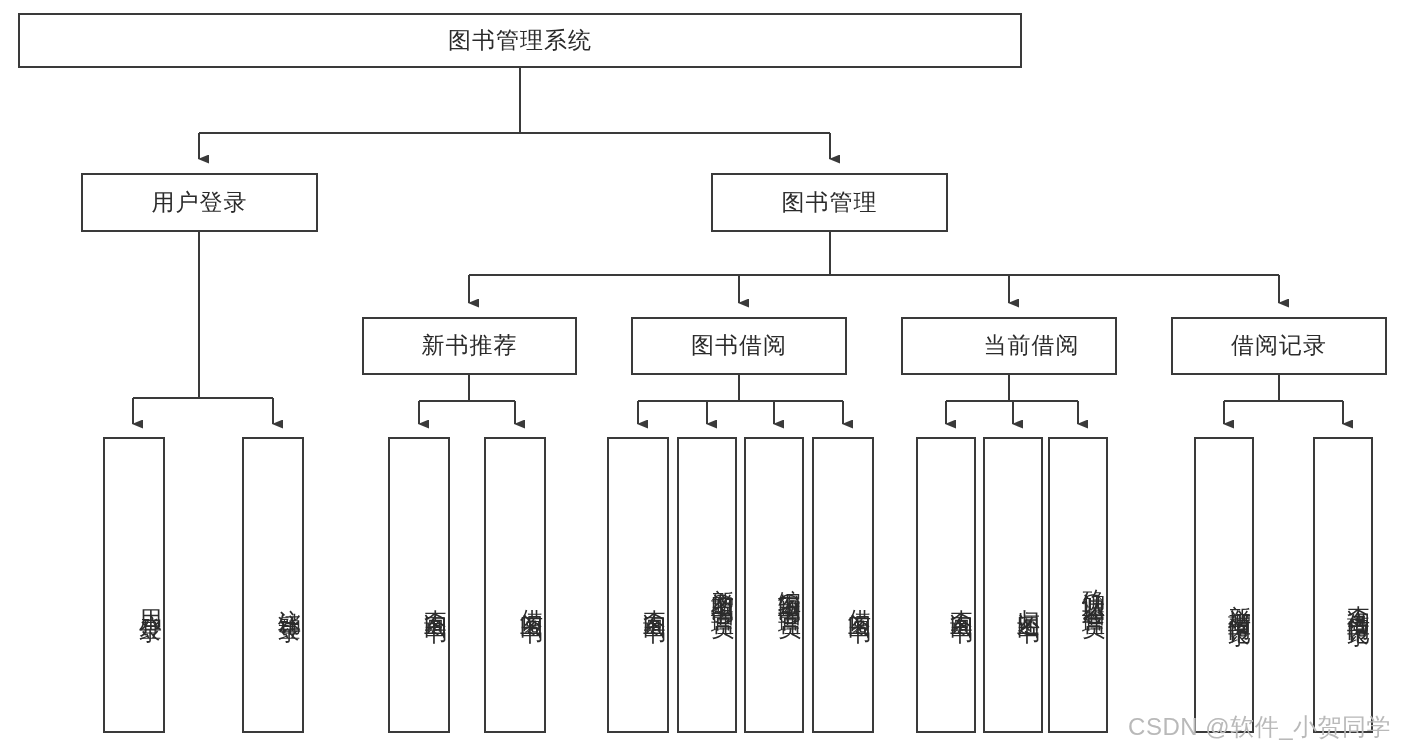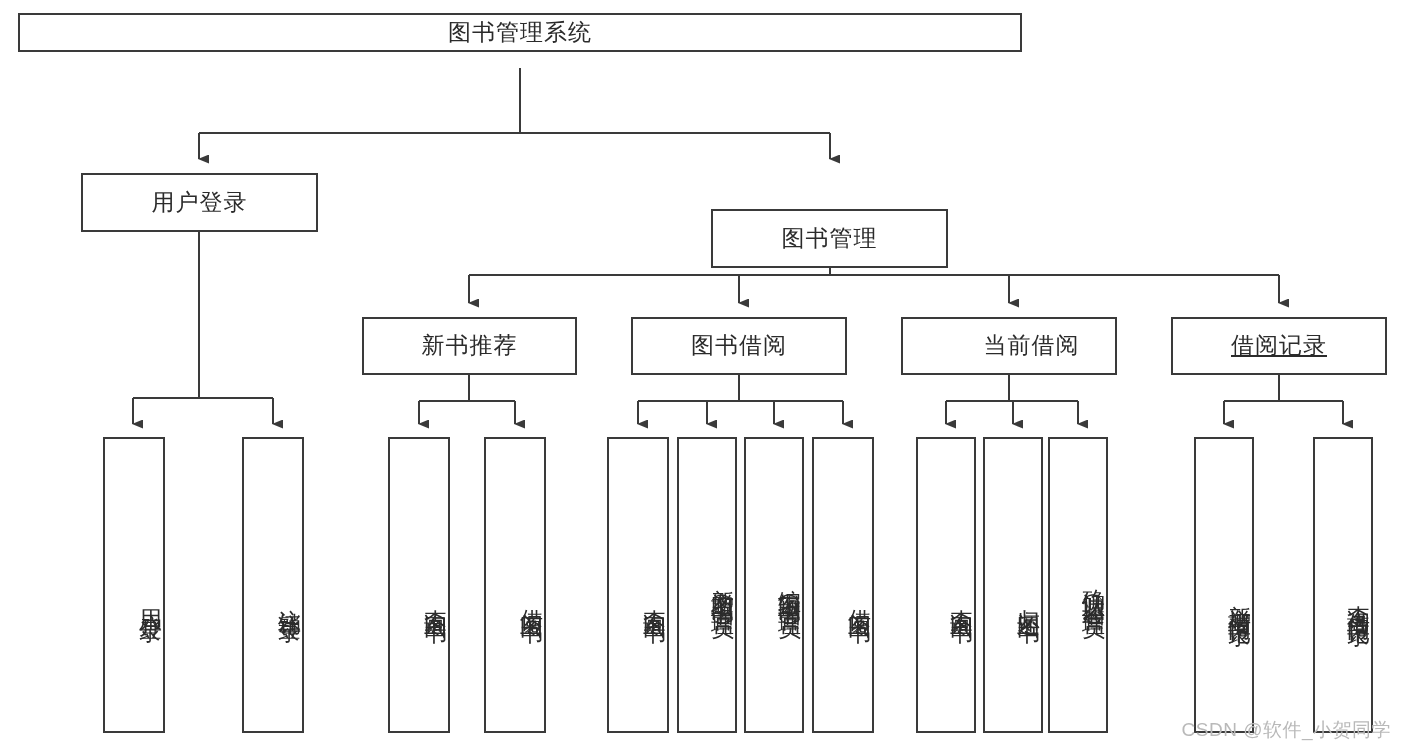--- a/index.html
+++ b/index.html
@@ -54,21 +54,21 @@
     padding-top: 8px;
   }
   .node-label {
     display: block;
     white-space: nowrap;
   }
   .watermark {
     position: absolute;
     right: 14px;
     bottom: 4px;
-    font-size: 19px;
+    font-size: 24px;
     color: #b9b9b9;
     letter-spacing: 0.5px;
     white-space: nowrap;
     pointer-events: none;
     margin-left: 47px;
   }
 </style>
 </head>
 <body>
 
@@ -120,41 +120,41 @@
       <path d="M1013,401 L1013,424" marker-end="url(#arrowhead)"></path>
       <path d="M1078,401 L1078,424" marker-end="url(#arrowhead)"></path>
 
       <path d="M1279,375 L1279,401"></path>
       <path d="M1224,401 L1343,401"></path>
       <path d="M1224,401 L1224,424" marker-end="url(#arrowhead)"></path>
       <path d="M1343,401 L1343,424" marker-end="url(#arrowhead)"></path>
     </g>
   </svg>
 
-  <div class="node horiz" style="left:18px; top:13px; width:1004px; height:39px;">
+  <div class="node horiz" style="left:18px; top:13px; width:1004px; height:55px;">
     <span class="node-label">图书管理系统</span>
   </div>
 
   <div class="node horiz" style="left:81px; top:173px; width:237px; height:59px;">
     <span class="node-label">用户登录</span>
   </div>
-  <div class="node horiz" style="left:711px; top:173px; width:237px; height:59px;margin-top:36px;">
+  <div class="node horiz" style="left:711px; top:173px; width:237px; height:59px;">
     <span class="node-label">图书管理</span>
   </div>
 
   <div class="node horiz" style="left:631px; top:317px; width:216px; height:58px;">
     <span class="node-label">图书借阅</span>
   </div>
   <div class="node horiz" style="left:362px; top:317px; width:215px; height:58px;">
     <span class="node-label">新书推荐</span>
   </div>
   <div class="node horiz" style="left:901px; top:317px; width:216px; height:58px;padding-left:45px;">
     <span class="node-label">当前借阅</span>
   </div>
-  <div class="node horiz" style="left:1171px; top:317px; width:216px; height:58px;text-decoration:underline;">
+  <div class="node horiz" style="left:1171px; top:317px; width:216px; height:58px;">
     <span class="node-label">借阅记录</span>
   </div>
 
   <div class="node vert" style="left:103px; top:437px; width:62px; height:296px;">
     <span class="node-label">用户登录</span>
   </div>
   <div class="node vert" style="left:242px; top:437px; width:62px; height:296px;">
     <span class="node-label">注销登录</span>
   </div>
   <div class="node vert" style="left:388px; top:437px; width:62px; height:296px;">

